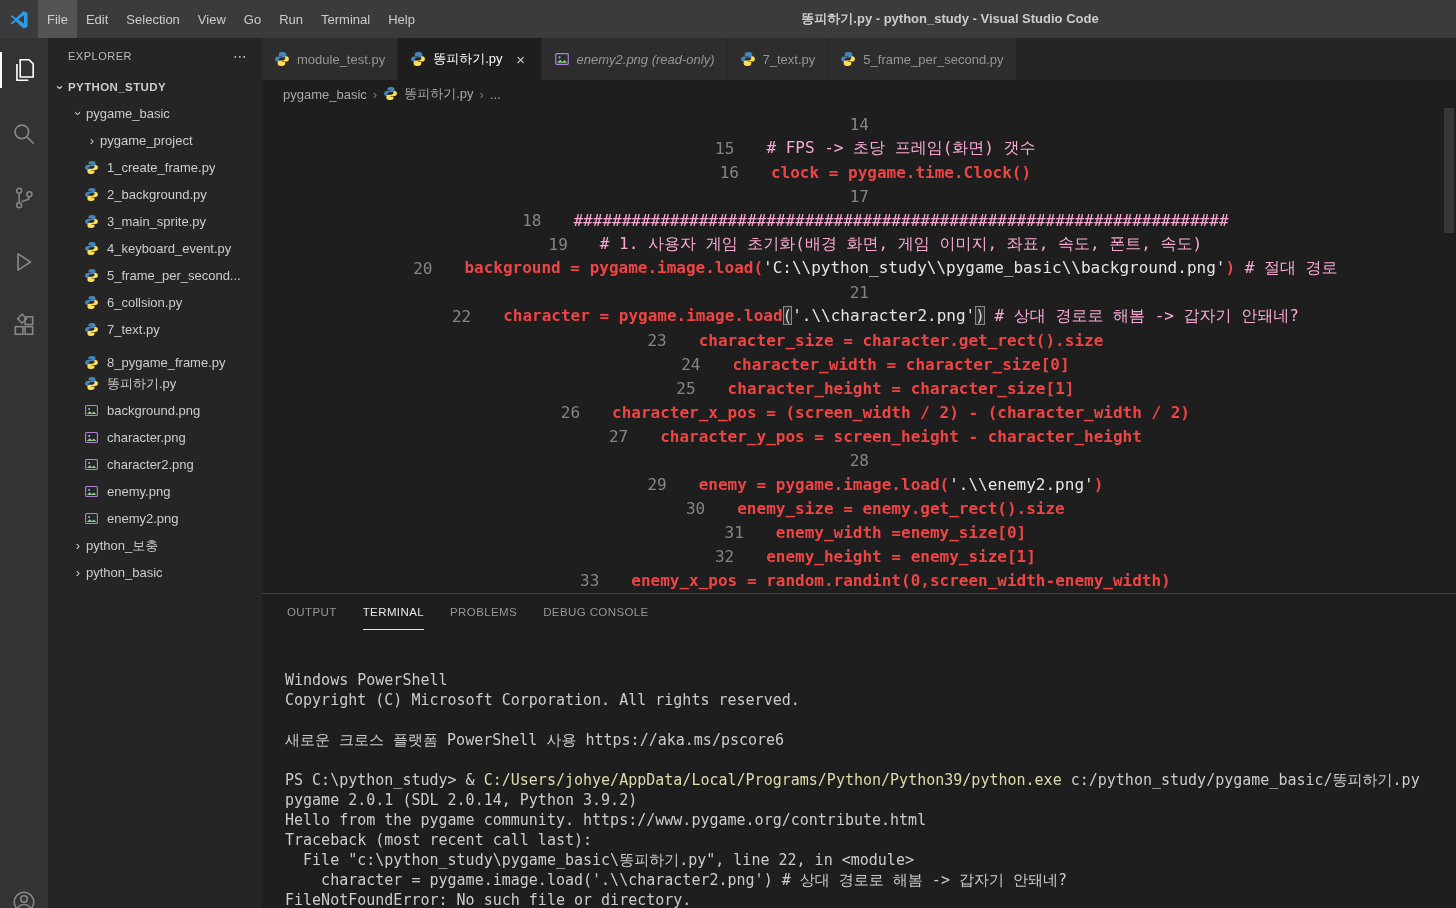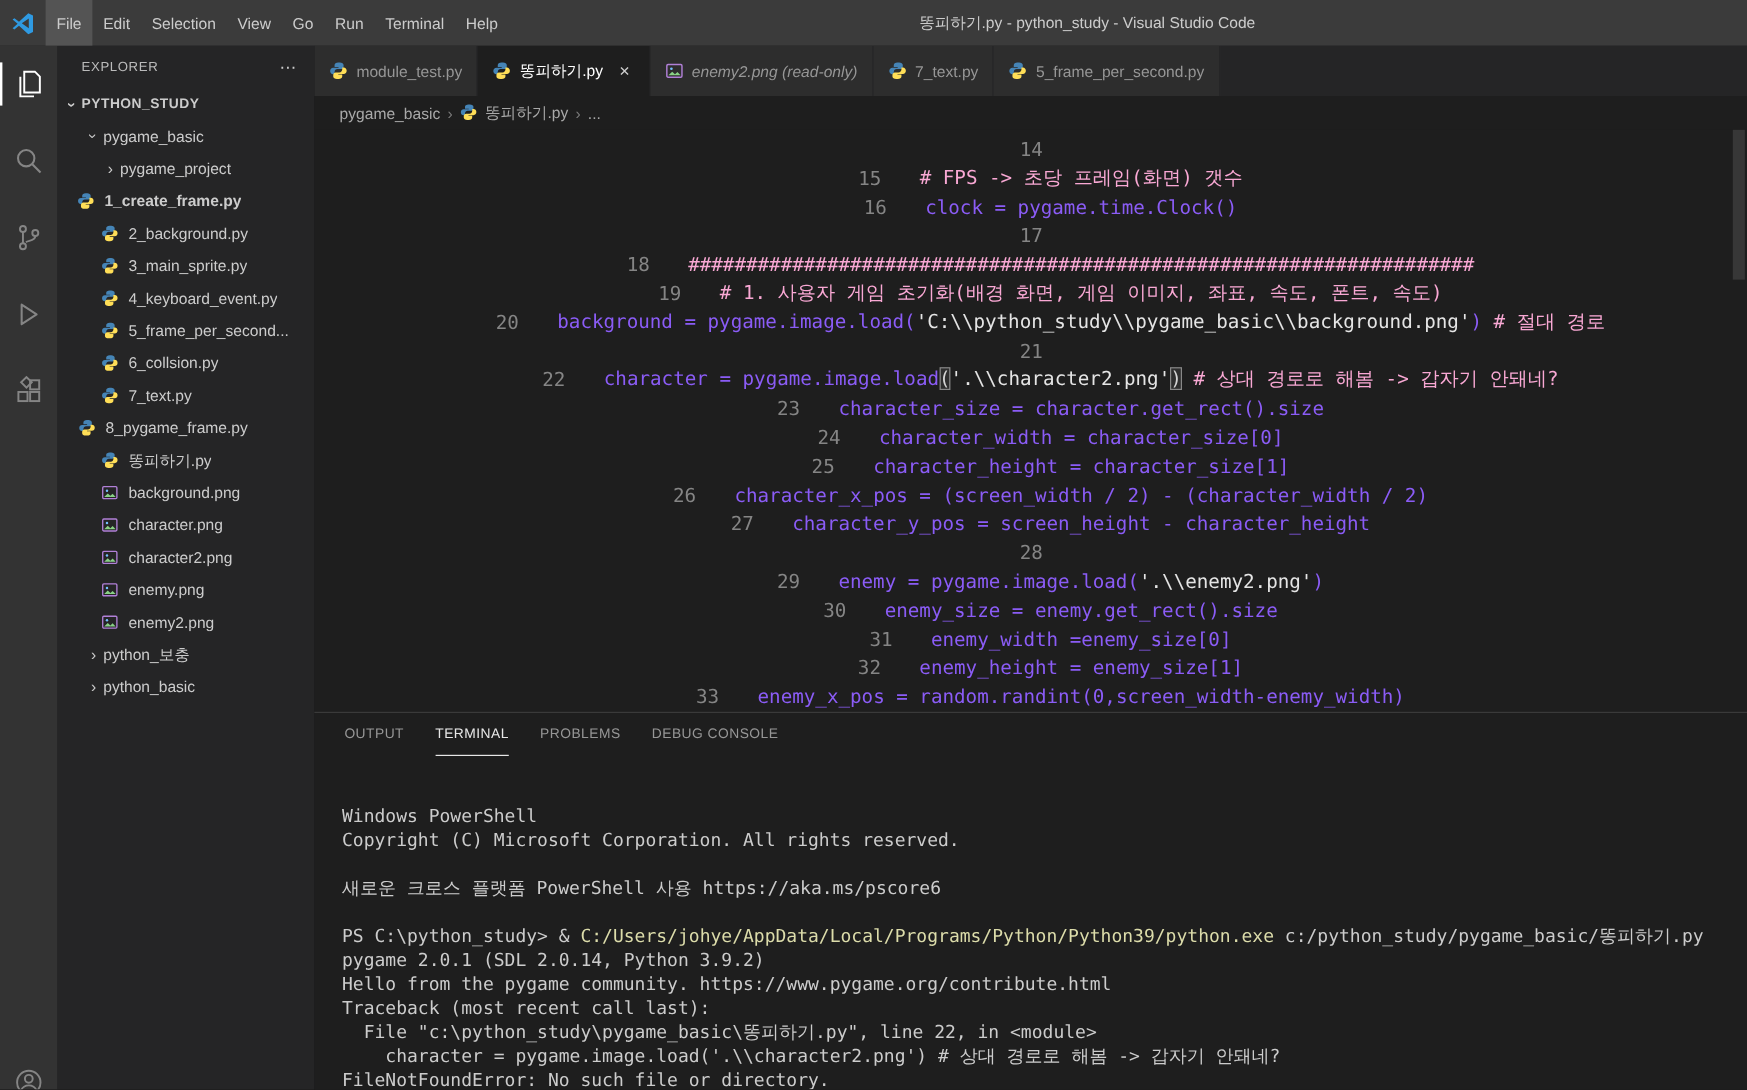--- a/index.html
+++ b/index.html
@@ -8,22 +8,22 @@
   .window { width:1456px; height:908px; display:flex; flex-direction:column; }
 
   
   .title-bar { height:38px; background:#3b3b3b; display:flex; align-items:stretch;
                color:#cccccc; font-size:13px; position:relative; flex:none; }
   .vscode-logo { width:38px; display:flex; align-items:center; justify-content:center; }
   .vscode-logo svg { width:20px; height:20px; }
   .menu-bar { display:flex; align-items:stretch; }
   .menu-item { padding:0 9px; display:flex; align-items:center; cursor:default; border-radius:0; }
   .menu-item.highlighted { background:#545454; }
-  .window-title { position:absolute; left:906px; top:0; height:38px; display:flex; align-items:center;
-                  transform:translateX(-50%); white-space:nowrap; color:#cccccc; }
+  .window-title { position:absolute; left:950px; top:0; height:38px; display:flex; align-items:center;
+                  transform:translateX(-50%); white-space:nowrap; color:#cccccc;font-weight:bold; }
 
   .body-row { flex:1; display:flex; min-height:0; }
 
   
   .activity-bar { width:48px; background:#333333; flex:none; display:flex; flex-direction:column;
                   justify-content:space-between; overflow:hidden; }
   .activity-top, .activity-bottom { display:flex; flex-direction:column; }
   .activity-item { width:48px; height:64px; display:flex; align-items:center; justify-content:center;
                    color:#858585; position:relative; cursor:pointer; }
   .activity-item.active { color:#ffffff; }
@@ -66,21 +66,21 @@
   .bc-sep { margin:0 6px; color:#7a7a7a; }
   .bc-icon { width:16px; height:16px; margin-right:5px; display:inline-flex; }
   .bc-icon svg { width:15px; height:15px; }
   .bc-item { cursor:pointer; }
 
   .editor { flex:1; position:relative; overflow:hidden; background:#1e1e1e; padding-top:4px;
             font-family:"DejaVu Sans Mono","Liberation Mono",monospace; font-size:16px; }
   .code-line { height:24px; display:flex; align-items:center; white-space:pre;justify-content:center; }
   .gutter { width:52px; flex:none; text-align:right; color:#858585; }
   .line-content { padding-left:32px; }
-  .seg-code { color:#8b5cf6; }
+  .seg-code { color:#ef4444;font-weight:bold; }
   .seg-comment { color:#f9a8d4; }
   .seg-string { color:#e5e5e5; }
   .seg-bracket { color:#d4d4d4; outline:1px solid #888888; outline-offset:-1px; background:rgba(90,90,90,.28); }
   .editor-scrollbar { position:absolute; top:0; right:0; width:14px; bottom:0; }
   .editor-scrollbar .thumb { position:absolute; top:0; right:2px; width:10px; height:125px;
                              background:rgba(121,121,121,.28); }
 
   
   .panel { height:315px; flex:none; background:#1e1e1e; border-top:1px solid #424242;
            display:flex; flex-direction:column; overflow:hidden; }
@@ -178,21 +178,21 @@
       </div>
       <div class="tree">
           <div class="tree-item" style="padding-left: 22px;">
             <span class="chev expanded">›</span>
             <span class="tree-label">pygame_basic</span>
           </div>
           <div class="tree-item" style="padding-left: 36px;">
             <span class="chev">›</span>
             <span class="tree-label">pygame_project</span>
           </div>
-          <div class="tree-item" style="padding-left: 16px; font-weight: bold;">
+          <div class="tree-item" style="padding-left: 36px;">
             <span class="file-icon">
               <svg viewBox="0 0 16 16">
                 <path fill="#4584b6" d="M7.9 1.1c-1.9 0-3.1.8-3.1 2.1v1.7h3.3v.5H3.6c-1.4 0-2.5 1.1-2.5 2.7s1.1 2.7 2.5 2.7h1.2V9c0-1.3 1.1-2.4 2.4-2.4h3.1c1.1 0 2-.9 2-2V3.2c0-1.3-1.3-2.1-3.1-2.1z"></path>
                 <path fill="#ffde57" d="M8.1 14.9c1.9 0 3.1-.8 3.1-2.1v-1.7H7.9v-.5h4.5c1.4 0 2.5-1.1 2.5-2.7S13.8 5.2 12.4 5.2h-1.2V7c0 1.3-1.1 2.4-2.4 2.4H5.7c-1.1 0-2 .9-2 2v1.4c0 1.3 1.3 2.1 3.1 2.1z"></path>
               </svg>
             </span>
             <span class="tree-label">1_create_frame.py</span>
           </div>
           <div class="tree-item" style="padding-left: 36px;">
             <span class="file-icon">
@@ -241,21 +241,21 @@
           </div>
           <div class="tree-item" style="padding-left: 36px;">
             <span class="file-icon">
               <svg viewBox="0 0 16 16">
                 <path fill="#4584b6" d="M7.9 1.1c-1.9 0-3.1.8-3.1 2.1v1.7h3.3v.5H3.6c-1.4 0-2.5 1.1-2.5 2.7s1.1 2.7 2.5 2.7h1.2V9c0-1.3 1.1-2.4 2.4-2.4h3.1c1.1 0 2-.9 2-2V3.2c0-1.3-1.3-2.1-3.1-2.1z"></path>
                 <path fill="#ffde57" d="M8.1 14.9c1.9 0 3.1-.8 3.1-2.1v-1.7H7.9v-.5h4.5c1.4 0 2.5-1.1 2.5-2.7S13.8 5.2 12.4 5.2h-1.2V7c0 1.3-1.1 2.4-2.4 2.4H5.7c-1.1 0-2 .9-2 2v1.4c0 1.3 1.3 2.1 3.1 2.1z"></path>
               </svg>
             </span>
             <span class="tree-label">7_text.py</span>
           </div>
-          <div class="tree-item" style="padding-left: 17px;">
+          <div class="tree-item" style="padding-left: 36px; align-items: flex-end;">
             <span class="file-icon">
               <svg viewBox="0 0 16 16">
                 <path fill="#4584b6" d="M7.9 1.1c-1.9 0-3.1.8-3.1 2.1v1.7h3.3v.5H3.6c-1.4 0-2.5 1.1-2.5 2.7s1.1 2.7 2.5 2.7h1.2V9c0-1.3 1.1-2.4 2.4-2.4h3.1c1.1 0 2-.9 2-2V3.2c0-1.3-1.3-2.1-3.1-2.1z"></path>
                 <path fill="#ffde57" d="M8.1 14.9c1.9 0 3.1-.8 3.1-2.1v-1.7H7.9v-.5h4.5c1.4 0 2.5-1.1 2.5-2.7S13.8 5.2 12.4 5.2h-1.2V7c0 1.3-1.1 2.4-2.4 2.4H5.7c-1.1 0-2 .9-2 2v1.4c0 1.3 1.3 2.1 3.1 2.1z"></path>
               </svg>
             </span>
             <span class="tree-label">8_pygame_frame.py</span>
           </div>
           <div class="tree-item" style="padding-left: 36px;">
             <span class="file-icon">

